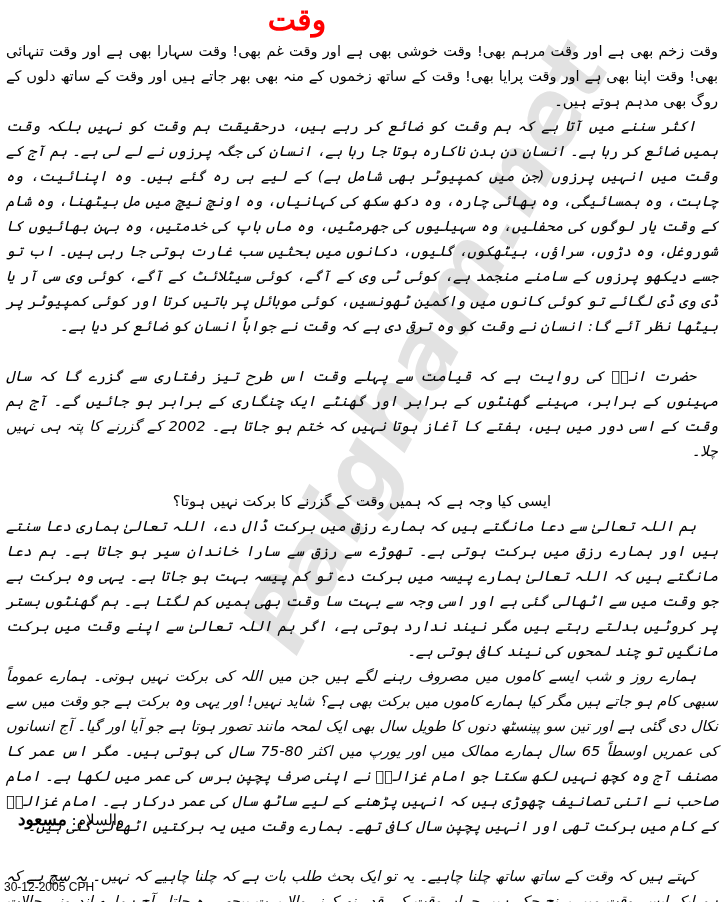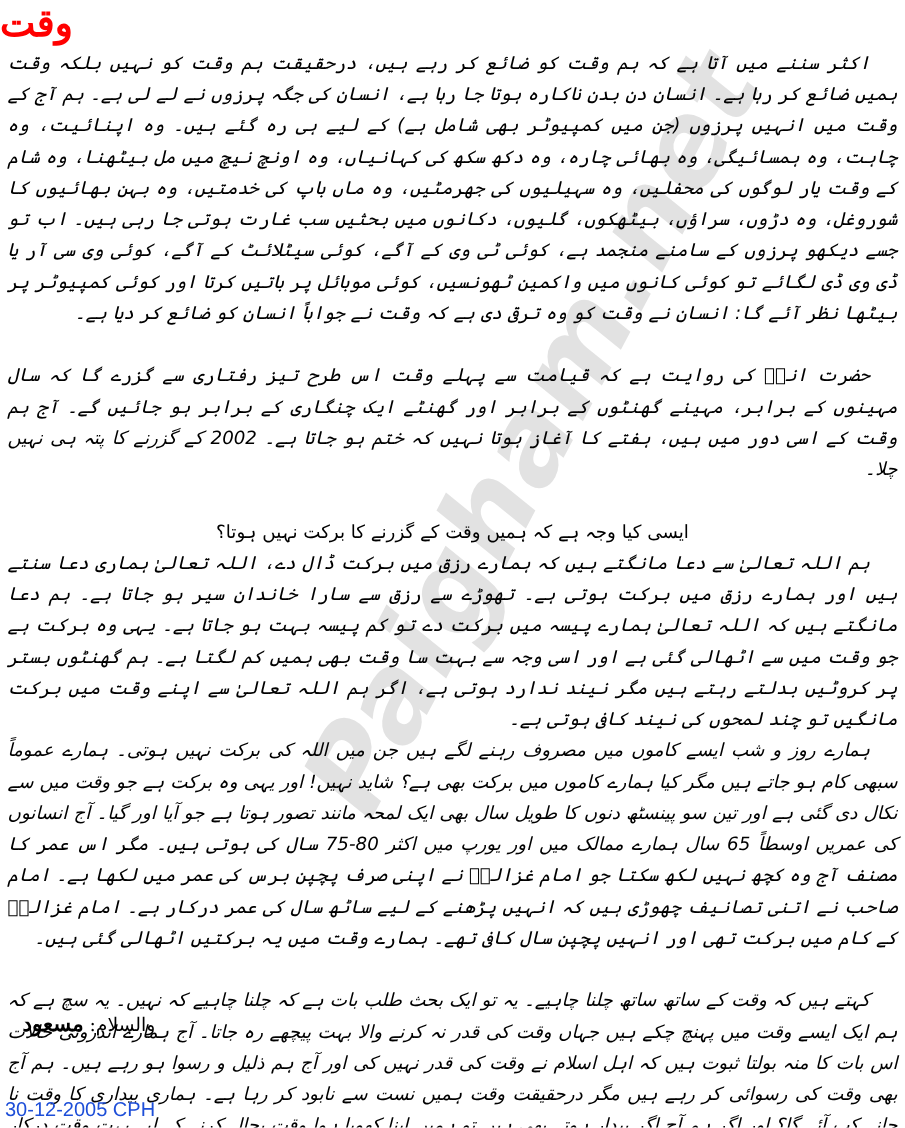--- a/index.html
+++ b/index.html
@@ -2,21 +2,21 @@
 <html><head>
   <meta charset="utf-8">
   <style>
     html, body { margin: 0; padding: 0; background: #ffffff; }
     body {
       width: 724px; height: 902px; position: relative; overflow: hidden;
       font-family: "DejaVu Sans", sans-serif; color: #000;
     }
     .title {
       position: absolute; top: 2px; left: 0; width: 594px;
-      text-align: left; color: #ff0000; font-weight: bold;
+      text-align: center; color: #ff0000; font-weight: bold;
       font-family: "DejaVu Serif", serif; font-size: 30px; line-height: 36px;
     }
     .article {
       position: absolute; top: 38px; left: 6px; width: 712px;
       direction: rtl; text-align: justify; font-size: 14.6px; line-height: 25px;
       font-family: "DejaVu Sans", sans-serif;
     }
     .para { margin: 0; text-indent: 0; }
     .para.indent { text-indent: 22px; font-style: italic; }
     .para.center { text-align: center; }
@@ -27,32 +27,33 @@
       font-family: "DejaVu Sans", sans-serif; font-size: 92px; font-weight: bold;
       color: rgba(150,150,150,0.28); white-space: nowrap; pointer-events: none;
       letter-spacing: 2px; font-style: italic;
     }
     .signature {
       position: absolute; top: 809px; left: 10px; direction: rtl;
       font-size: 15px; font-family: "DejaVu Serif", serif;
     }
     .signature .name { font-size: 17px; font-weight: bold; margin-left: 8px; }
     .date {
-      position: absolute; top: 880px; left: 4px; font-size: 16px;
-      font-family: "Liberation Sans", sans-serif; color: #1d4ed8;
+      position: absolute; top: 880px; left: 4px; font-size: 12px;
+      font-family: "Liberation Sans", sans-serif; color: #000000;
     }
   </style>
 </head>
 <body>
 
 <div class="title">وقت</div>
 
 <div class="watermark">Paigham.net</div>
 
 <div class="article">
+  <p class="para">وقت زخم بھی ہے اور وقت مرہم بھی! وقت خوشی بھی ہے اور وقت غم بھی! وقت سہارا بھی ہے اور وقت تنہائی بھی! وقت اپنا بھی ہے اور وقت پرایا بھی! وقت کے ساتھ زخموں کے منہ بھی بھر جاتے ہیں اور وقت کے ساتھ دلوں کے روگ بھی مدہم ہوتے ہیں۔</p>
   <p class="para indent">اکثر سننے میں آتا ہے کہ ہم وقت کو ضائع کر رہے ہیں، درحقیقت ہم وقت کو نہیں بلکہ وقت ہمیں ضائع کر رہا ہے۔ انسان دن بدن ناکارہ ہوتا جا رہا ہے، انسان کی جگہ پرزوں نے لے لی ہے۔ ہم آج کے وقت میں انہیں پرزوں (جن میں کمپیوٹر بھی شامل ہے) کے لیے ہی رہ گئے ہیں۔ وہ اپنائیت، وہ چاہت، وہ ہمسائیگی، وہ بھائی چارہ، وہ دکھ سکھ کی کہانیاں، وہ اونچ نیچ میں مل بیٹھنا، وہ شام کے وقت یار لوگوں کی محفلیں، وہ سہیلیوں کی جھرمٹیں، وہ ماں باپ کی خدمتیں، وہ بہن بھائیوں کا شوروغل، وہ دڑوں، سراؤں، بیٹھکوں، گلیوں، دکانوں میں بحثیں سب غارت ہوتی جا رہی ہیں۔ اب تو جسے دیکھو پرزوں کے سامنے منجمد ہے، کوئی ٹی وی کے آگے، کوئی سیٹلائٹ کے آگے، کوئی وی سی آر یا ڈی وی ڈی لگائے تو کوئی کانوں میں واکمین ٹھونسیں، کوئی موبائل پر باتیں کرتا اور کوئی کمپیوٹر پر بیٹھا نظر آئے گا: انسان نے وقت کو وہ ترقی دی ہے کہ وقت نے جواباً انسان کو ضائع کر دیا ہے۔</p>
   <div class="gap"></div>
   <p class="para indent">حضرت انسؓ کی روایت ہے کہ قیامت سے پہلے وقت اس طرح تیز رفتاری سے گزرے گا کہ سال مہینوں کے برابر، مہینے گھنٹوں کے برابر اور گھنٹے ایک چنگاری کے برابر ہو جائیں گے۔ آج ہم وقت کے اسی دور میں ہیں، ہفتے کا آغاز ہوتا نہیں کہ ختم ہو جاتا ہے۔ 2002 کے گزرنے کا پتہ ہی نہیں چلا۔</p>
   <div class="gap"></div>
   <p class="para center">ایسی کیا وجہ ہے کہ ہمیں وقت کے گزرنے کا برکت نہیں ہوتا؟</p>
   <p class="para indent">ہم اللہ تعالیٰ سے دعا مانگتے ہیں کہ ہمارے رزق میں برکت ڈال دے، اللہ تعالیٰ ہماری دعا سنتے ہیں اور ہمارے رزق میں برکت ہوتی ہے۔ تھوڑے سے رزق سے سارا خاندان سیر ہو جاتا ہے۔ ہم دعا مانگتے ہیں کہ اللہ تعالیٰ ہمارے پیسہ میں برکت دے تو کم پیسہ بہت ہو جاتا ہے۔ یہی وہ برکت ہے جو وقت میں سے اٹھالی گئی ہے اور اسی وجہ سے بہت سا وقت بھی ہمیں کم لگتا ہے۔ ہم گھنٹوں بستر پر کروٹیں بدلتے رہتے ہیں مگر نیند ندارد ہوتی ہے، اگر ہم اللہ تعالیٰ سے اپنے وقت میں برکت مانگیں تو چند لمحوں کی نیند کافی ہوتی ہے۔</p>
   <p class="para indent">ہمارے روز و شب ایسے کاموں میں مصروف رہنے لگے ہیں جن میں اللہ کی برکت نہیں ہوتی۔ ہمارے عموماً سبھی کام ہو جاتے ہیں مگر کیا ہمارے کاموں میں برکت بھی ہے؟ شاید نہیں! اور یہی وہ برکت ہے جو وقت میں سے نکال دی گئی ہے اور تین سو پینسٹھ دنوں کا طویل سال بھی ایک لمحہ مانند تصور ہوتا ہے جو آیا اور گیا۔ آج انسانوں کی عمریں اوسطاً 65 سال ہمارے ممالک میں اور یورپ میں اکثر 80-75 سال کی ہوتی ہیں۔ مگر اس عمر کا مصنف آج وہ کچھ نہیں لکھ سکتا جو امام غزالیؒ نے اپنی صرف پچپن برس کی عمر میں لکھا ہے۔ امام صاحب نے اتنی تصانیف چھوڑی ہیں کہ انہیں پڑھنے کے لیے ساٹھ سال کی عمر درکار ہے۔ امام غزالیؒ کے کام میں برکت تھی اور انہیں پچپن سال کافی تھے۔ ہمارے وقت میں یہ برکتیں اٹھالی گئی ہیں۔</p>
   <div class="gap"></div>
   <p class="para indent">کہتے ہیں کہ وقت کے ساتھ ساتھ چلنا چاہیے۔ یہ تو ایک بحث طلب بات ہے کہ چلنا چاہیے کہ نہیں۔ یہ سچ ہے کہ ہم ایک ایسے وقت میں پہنچ چکے ہیں جہاں وقت کی قدر نہ کرنے والا بہت پیچھے رہ جاتا۔ آج ہمارے اندرونی حالات اس بات کا منہ بولتا ثبوت ہیں کہ اہل اسلام نے وقت کی قدر نہیں کی اور آج ہم ذلیل و رسوا ہو رہے ہیں۔ ہم آج بھی وقت کی رسوائی کر رہے ہیں مگر درحقیقت وقت ہمیں نست سے نابود کر رہا ہے۔ ہماری بیداری کا وقت نا جانے کب آئے گا؟ اور اگر ہم آج اگر بیدار ہوتے بھی ہیں تو ہمیں اپنا کھویا ہوا وقت بحال کرنے کے لیے بہت وقت درکار ہو گا لیکن جتنی جلدی ہو آغاز ہونا چاہیے۔</p>
 

